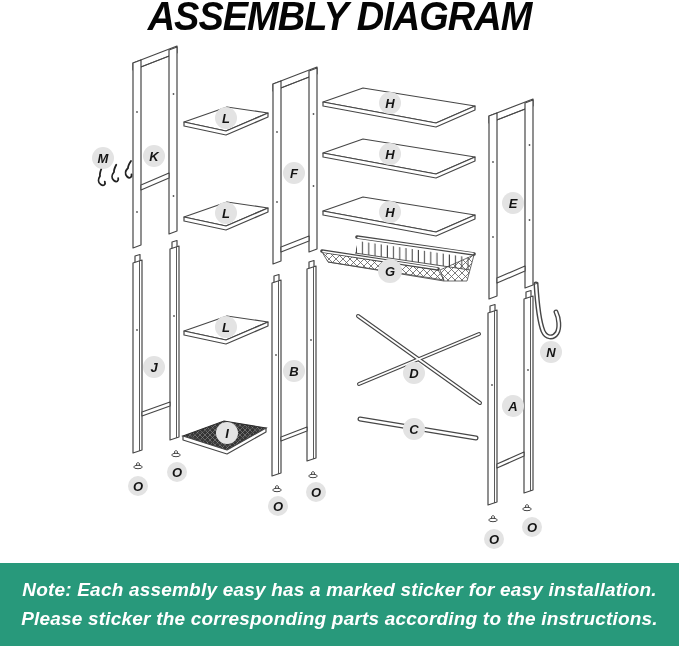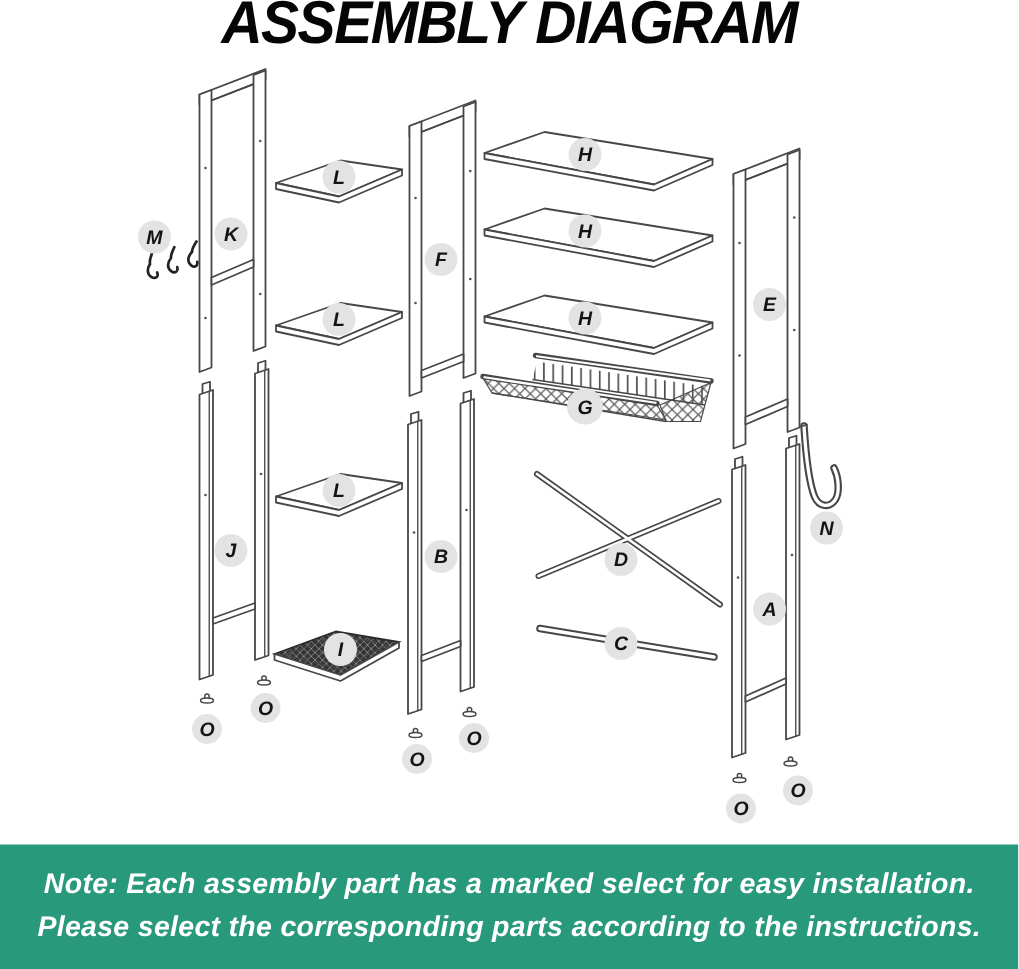--- a/index.html
+++ b/index.html
@@ -277,17 +277,17 @@
       <circle class="label-bg" cx="494" cy="539" r="10"></circle>
         <text class="label-tx" x="494" y="543.5">O</text>
       </g>
     <g>
       <circle class="label-bg" cx="532" cy="527" r="10"></circle>
         <text class="label-tx" x="532" y="531.5">O</text>
       </g>
   </svg>
 
   <div class="note">
-    <p>Note: Each assembly part has a marked select for easy installation.</p>
-    <p>Please select the corresponding parts according to the instructions.</p>
+    <p>Note: Each assembly easy has a marked sticker for easy installation.</p>
+    <p>Please sticker the corresponding parts according to the instructions.</p>
   </div>
 
 </div>
 
 </body></html>

